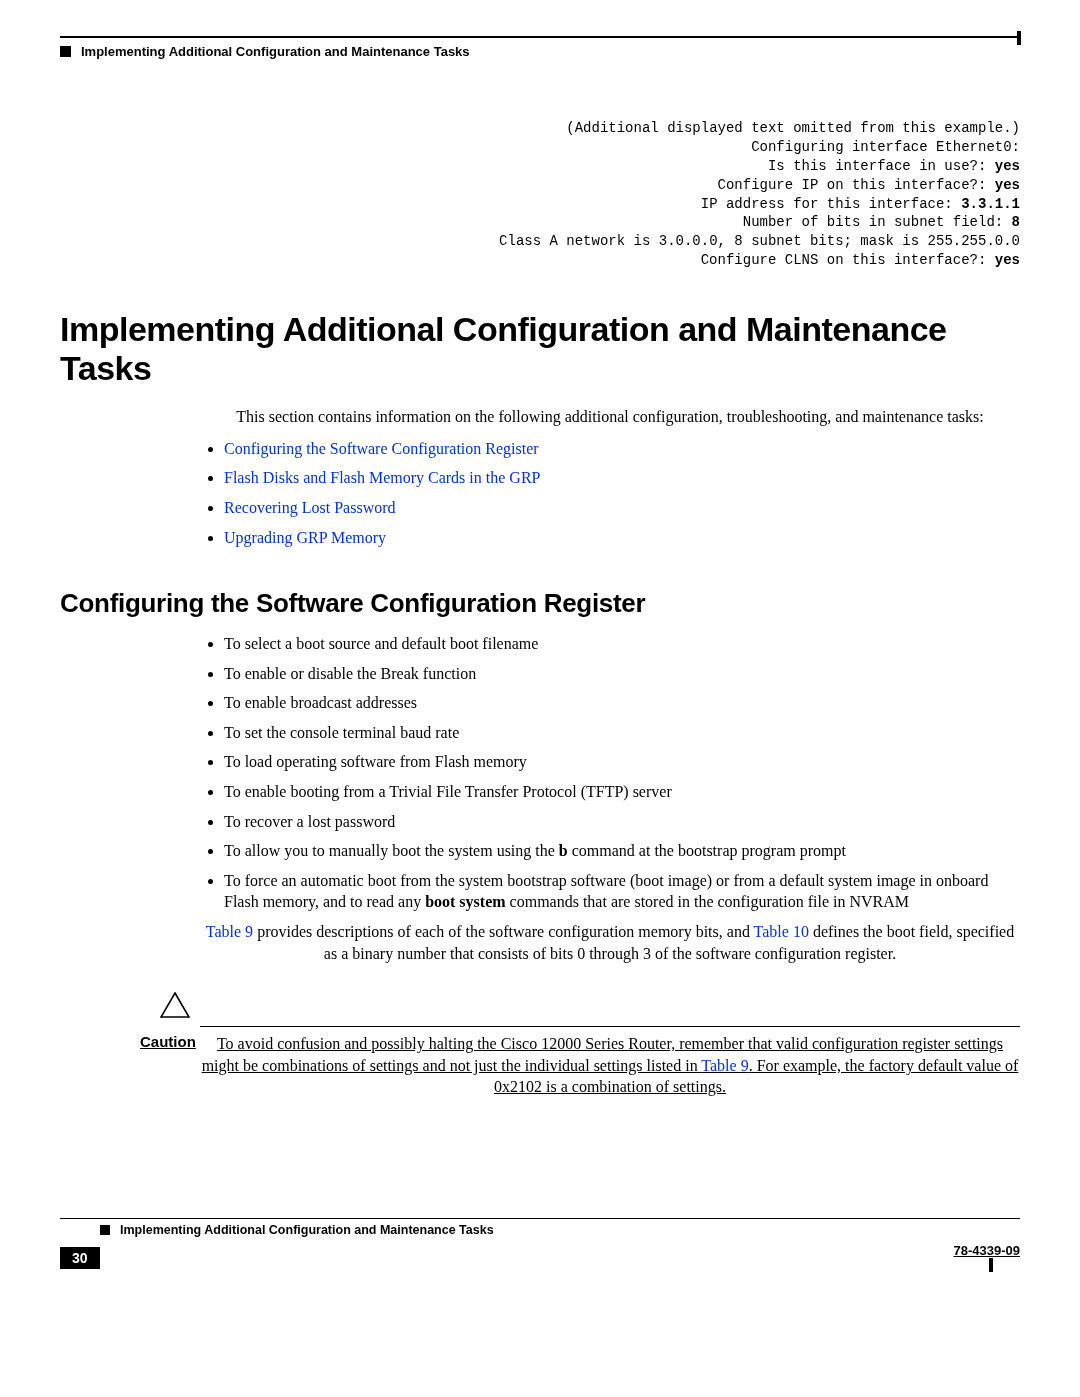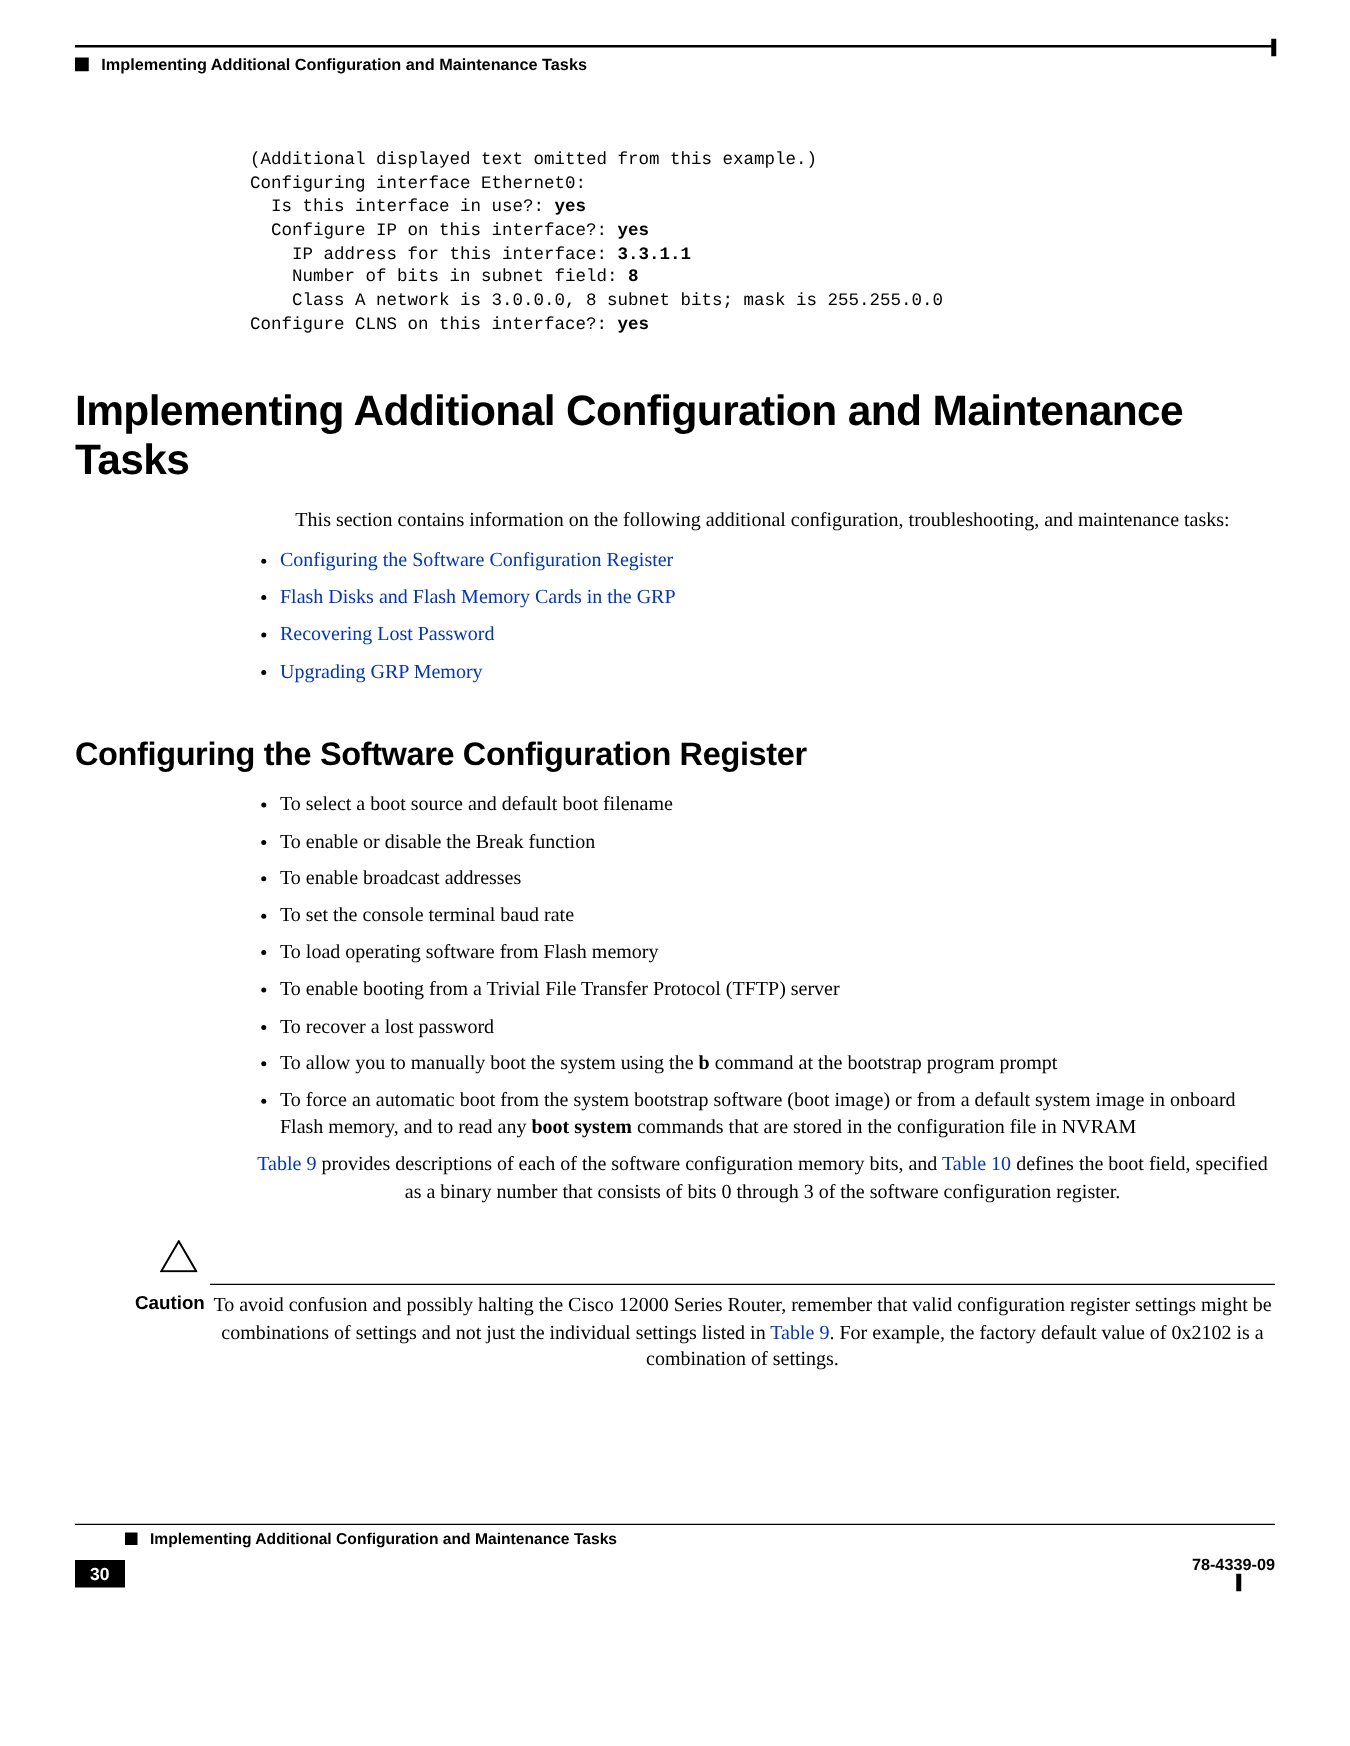--- a/index.html
+++ b/index.html
@@ -45,20 +45,21 @@
     margin-right: 10px;
     flex: 0 0 auto;
   }
   .code-block {
     font-family: "Courier New", Courier, monospace;
     font-size: 14px;
     line-height: 1.35;
     white-space: pre;
     margin-left: 140px;
     margin-bottom: 40px;
+    text-align: right;
   }
   .code-block b { font-weight: bold; }
   h1.section {
     font-family: Arial, Helvetica, sans-serif;
     font-weight: bold;
     font-size: 34px;
     margin: 0 0 18px 0;
     letter-spacing: -0.5px;
   }
   h2.subsection {
@@ -81,22 +82,23 @@
   ul.links li, ul.reasons li {
     margin-bottom: 8px;
     font-size: 16px;
     line-height: 1.35;
   }
   ul.links li a, a.xref {
     color: #0033cc;
     text-decoration: none;
   }
   .caution-block {
-    margin-left: 48px;
+    margin-left: 80px;
     margin-top: 28px;
+    text-decoration: underline;
   }
   .caution-icon {
     text-align: left;
     margin-left: 20px;
   }
   .caution-icon svg { display: inline-block; }
   .caution-rule {
     border: none;
     border-top: 1px solid #000;
     margin: 4px 0 6px 60px;
@@ -131,20 +133,21 @@
     font-weight: bold;
     font-size: 12.5px;
     margin-left: 40px;
   }
   .footer-running .blk { width: 10px; height: 10px; }
   .footer-bottom {
     display: flex;
     justify-content: space-between;
     align-items: center;
     margin-top: 6px;
+    text-decoration: underline;
   }
   .page-num {
     background: #000;
     color: #fff;
     font-family: Arial, Helvetica, sans-serif;
     font-weight: bold;
     font-size: 14px;
     padding: 3px 12px;
   }
   .doc-id {

